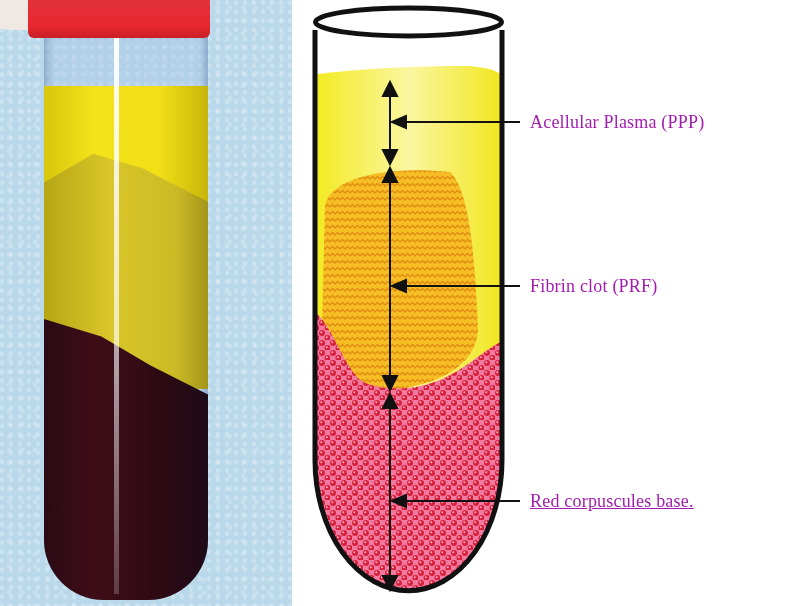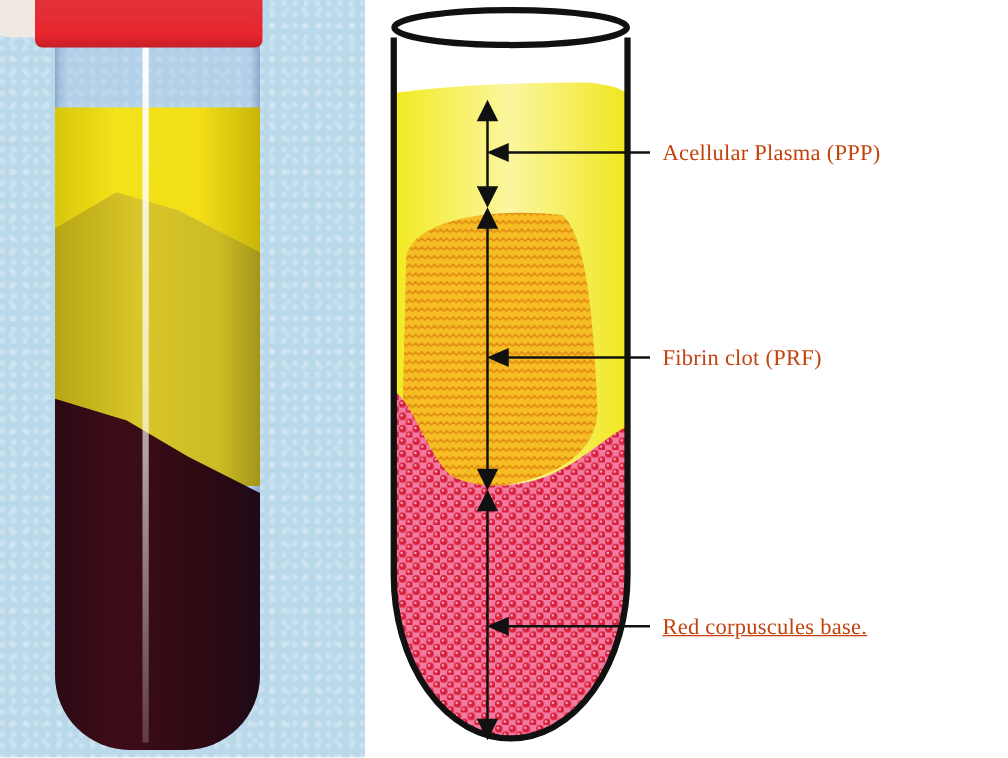--- a/index.html
+++ b/index.html
@@ -48,21 +48,21 @@
       clip-path: polygon(0 0, 35% 6%, 65% 16%, 100% 26%, 100% 100%, 0 100%);
     }
     .photo-shine {
       position: absolute; left: 70px; top: 0; width: 5px; height: 560px;
       background: linear-gradient(180deg, rgba(255,255,255,0.95), rgba(255,255,255,0.6) 60%, rgba(255,255,255,0.2));
     }
     .schema {
       position: absolute; left: 0; top: 0; width: 806px; height: 606px;
     }
     .label {
-      position: absolute; left: 530px; font-size: 18px; color: #c2410c;
+      position: absolute; left: 530px; font-size: 18px; color: #a21caf;
       white-space: nowrap; letter-spacing: 0.2px;
     }
   </style>
 </head>
 <body>
 
 <div class="photo-panel">
   <div class="finger"></div>
   <div class="tube-glass">
     <div class="photo-ppp"></div>

